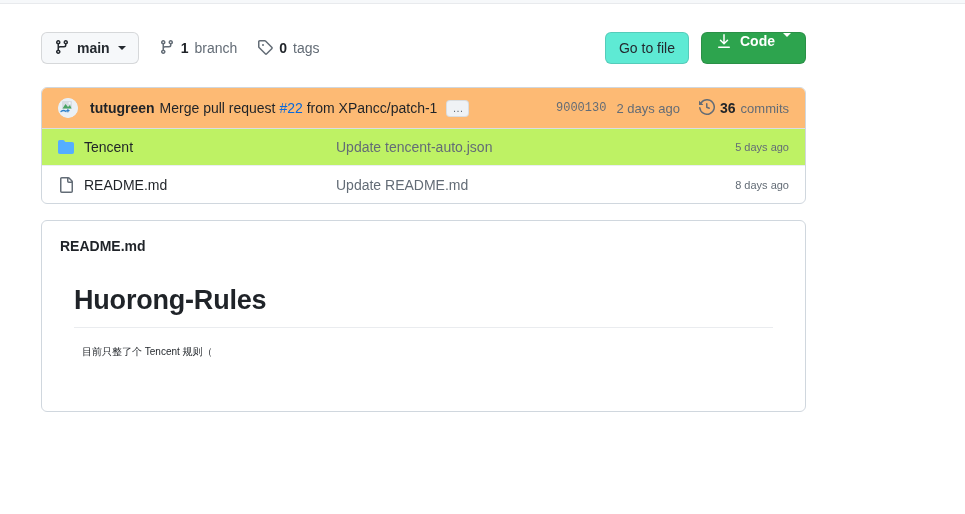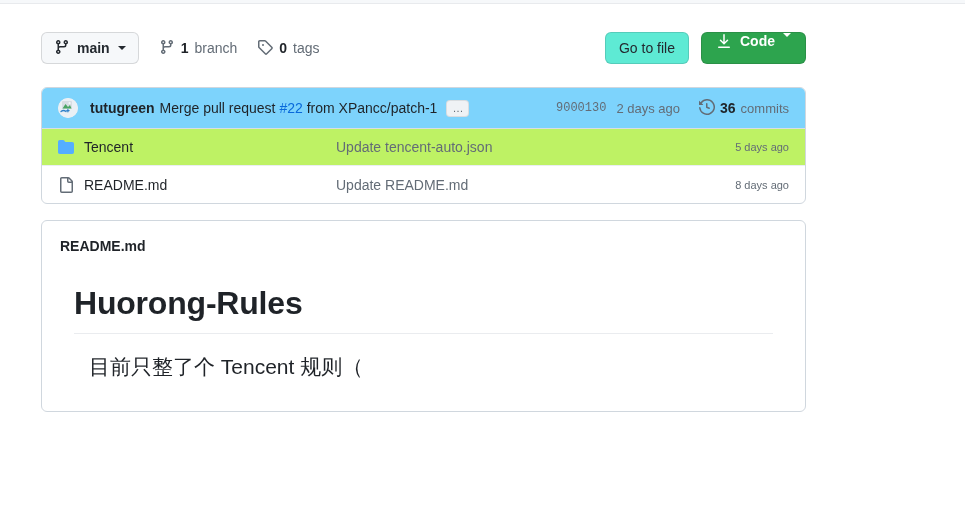--- a/index.html
+++ b/index.html
@@ -122,21 +122,21 @@
     border: 1px solid #d0d7de;
     border-radius: 6px;
     overflow: hidden;
     background: #ffffff;
   }
   .commit-row {
     display: flex;
     align-items: center;
     height: 41px;
     padding: 0 16px;
-    background: #7dd3fc;
+    background: #fdba74;
     border-bottom: 1px solid #d8dee4;
     font-size: 14px;
     color: #1f2328;
   }
   .avatar {
     width: 20px; height: 20px;
     border-radius: 50%;
     flex: 0 0 auto;
     margin-right: 12px;
     overflow: hidden;
@@ -257,31 +257,31 @@
     overflow: hidden;
   }
   .readme-head {
     font-size: 14px;
     font-weight: bold;
     color: #1f2328;
     padding-left: 2px;
   }
   .readme-body { padding: 0 16px; }
   .readme-title {
-    font-size: 32px;
+    font-size: 27px;
     font-weight: bold;
     color: #1f2328;
     margin: 31px 0 0 0;
     padding-bottom: 11px;
     border-bottom: 1px solid #eaecef;
     letter-spacing: -0.2px;
   }
   .readme-p {
-    margin: 16px 0 0 15px;
-    font-size: 21px;
+    margin: 16px 0 0 8px;
+    font-size: 10px;
     color: #1f2328;
     line-height: 1.6;
   }
 </style>
 </head>
 <body>
 
 <div class="top-strip"></div>
 
 <div class="page">

